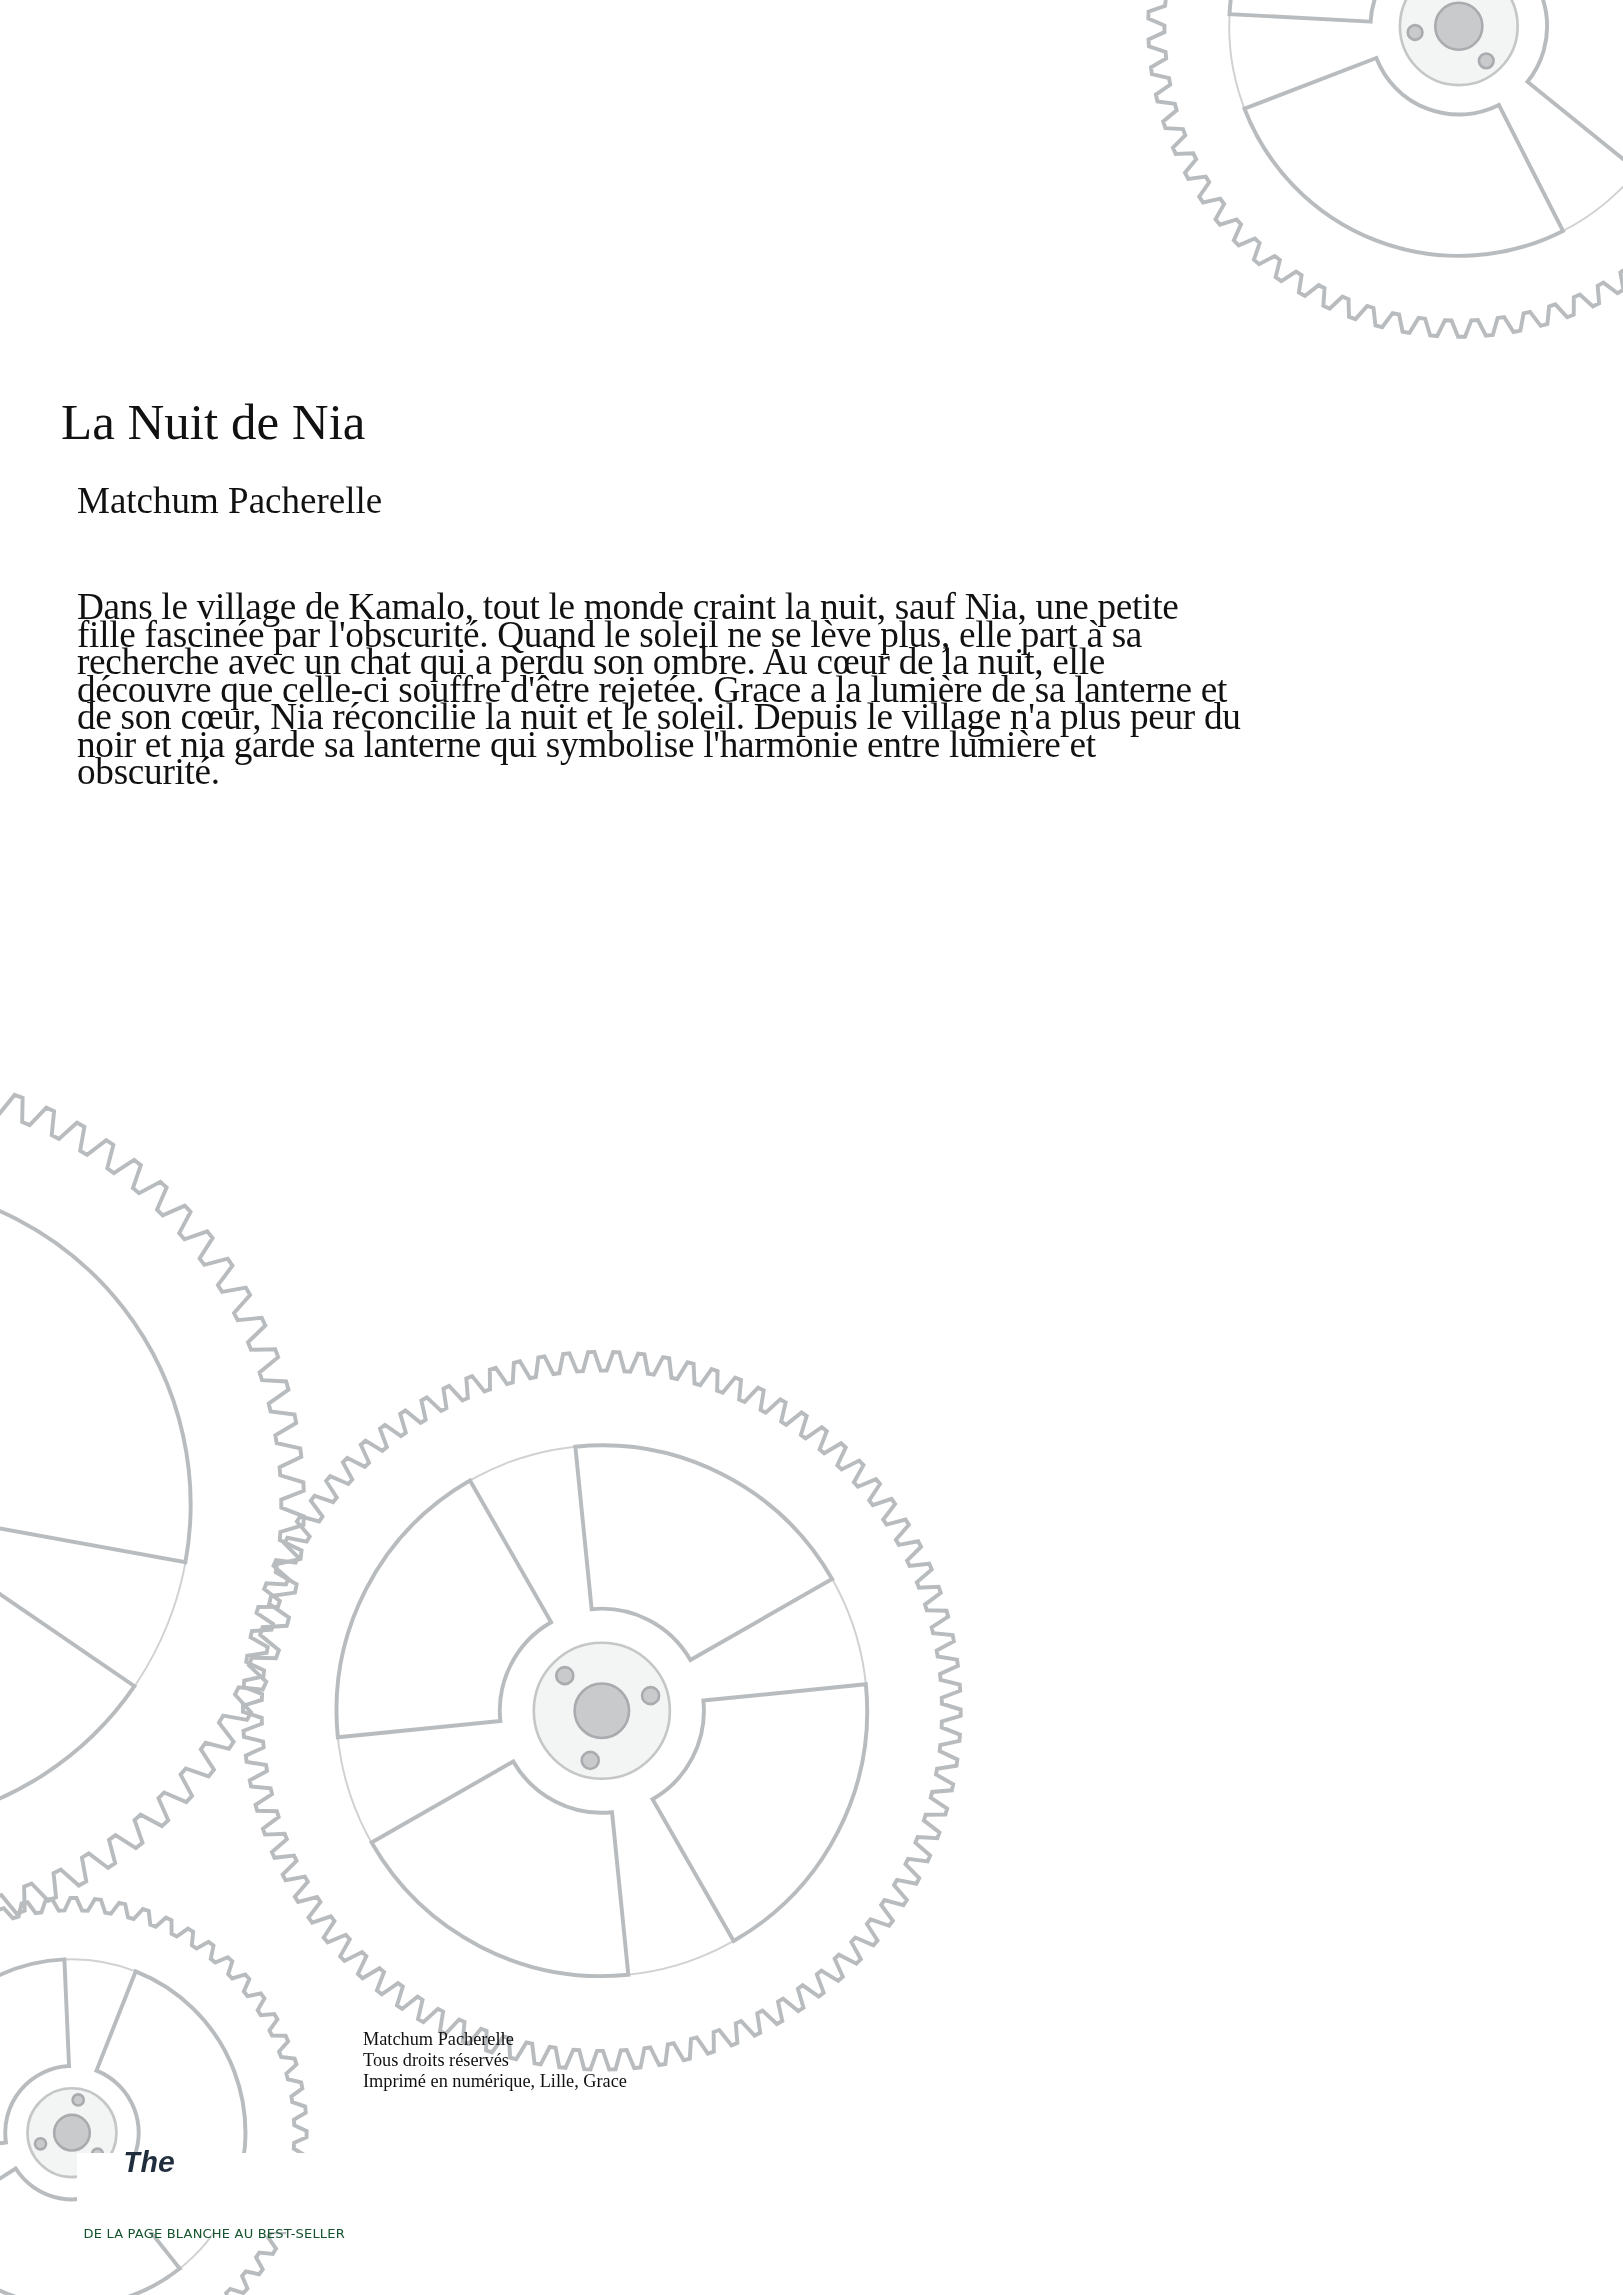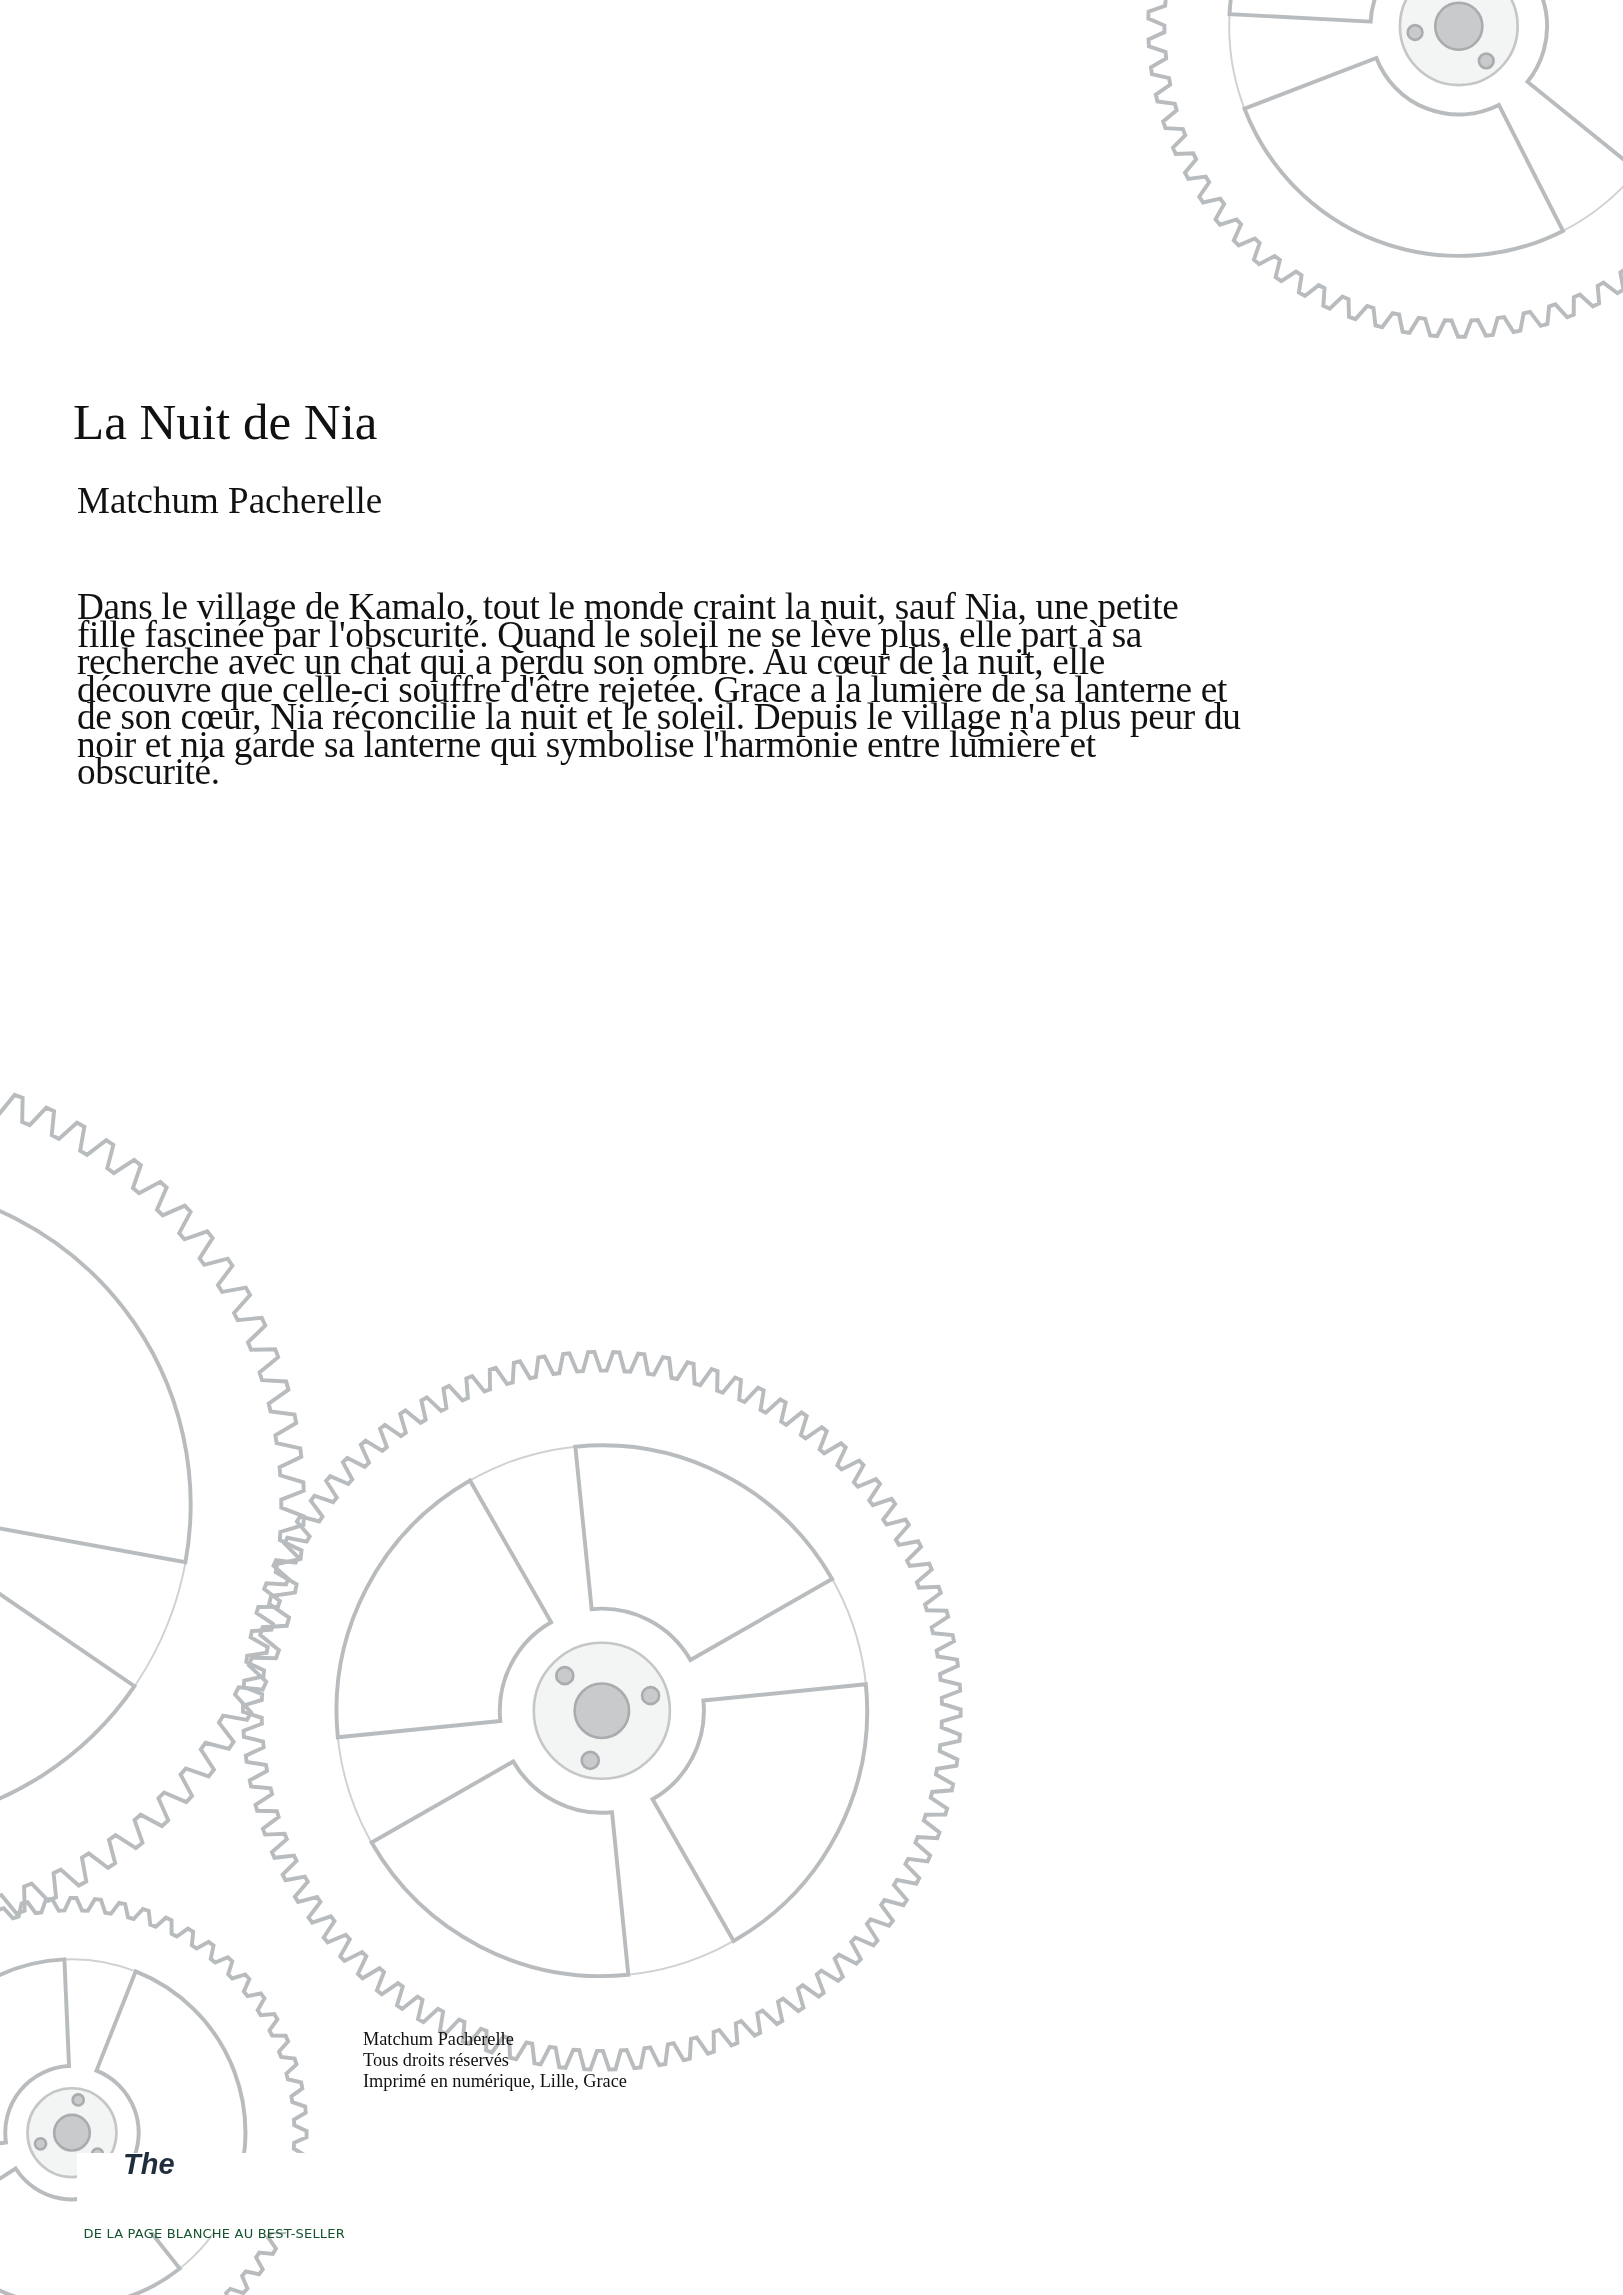--- a/index.html
+++ b/index.html
@@ -9,21 +9,21 @@
       font-family: "Liberation Serif", "DejaVu Serif", serif;
       color: #111111;
     }
     .gears { position: absolute; left: 0; top: 0; width: 1623px; height: 2295px; z-index: 0; }
     .gear-line { fill: none; stroke: #b9bcbe; stroke-width: 6; }
     .gear-thin { fill: none; stroke: #cfd1d3; stroke-width: 3; }
     .gear-fill { fill: #f3f4f4; stroke: #c4c6c8; stroke-width: 4; }
     .hub-dark { fill: #c8cacc; stroke: #a9acae; stroke-width: 4; }
 
     .title {
-      position: absolute; left: 73px; top: 393px; z-index: 2;
+      position: absolute; left: 61px; top: 393px; z-index: 2;
       font-size: 51px; line-height: 59px; margin: 0; font-weight: normal;
     }
     .author {
       position: absolute; left: 77px; top: 478px; z-index: 2;
       font-size: 37px; line-height: 46px; margin: 0;
     }
     .summary {
       position: absolute; left: 77px; top: 593px; width: 1191px; z-index: 2;
       font-size: 38px; line-height: 27.5px; margin: 0;
       transform: scaleX(0.98); transform-origin: left top;
@@ -34,21 +34,21 @@
       font-size: 18.3px; line-height: 21px;
     }
     .colophon div { white-space: nowrap; }
 
     .logo {
       position: absolute; left: 77px; top: 2153px; width: 393px; height: 79px;
       background: #ffffff; z-index: 2;
     }
     .logo-the {
       position: absolute; left: 46px; top: -5.2px;
-      font-family: Liberation Sans, sans-serif; font-style: italic; font-weight: bold;
+      font-family: Liberation Mono, monospace; font-style: italic; font-weight: bold;
       font-size: 29px; color: #1f2d3d;
     }
     .logo-main {
       position: absolute; left: 6.5px; top: 18.3px; white-space: nowrap;
       font-family: "DejaVu Sans", sans-serif; font-weight: bold;
       font-size: 48px; line-height: 52px; color: #e0204f; letter-spacing: -2px;
     }
     .logo-dotcom {
       font-size: 26px; color: #1f2d3d; letter-spacing: -0.7px;
     }

